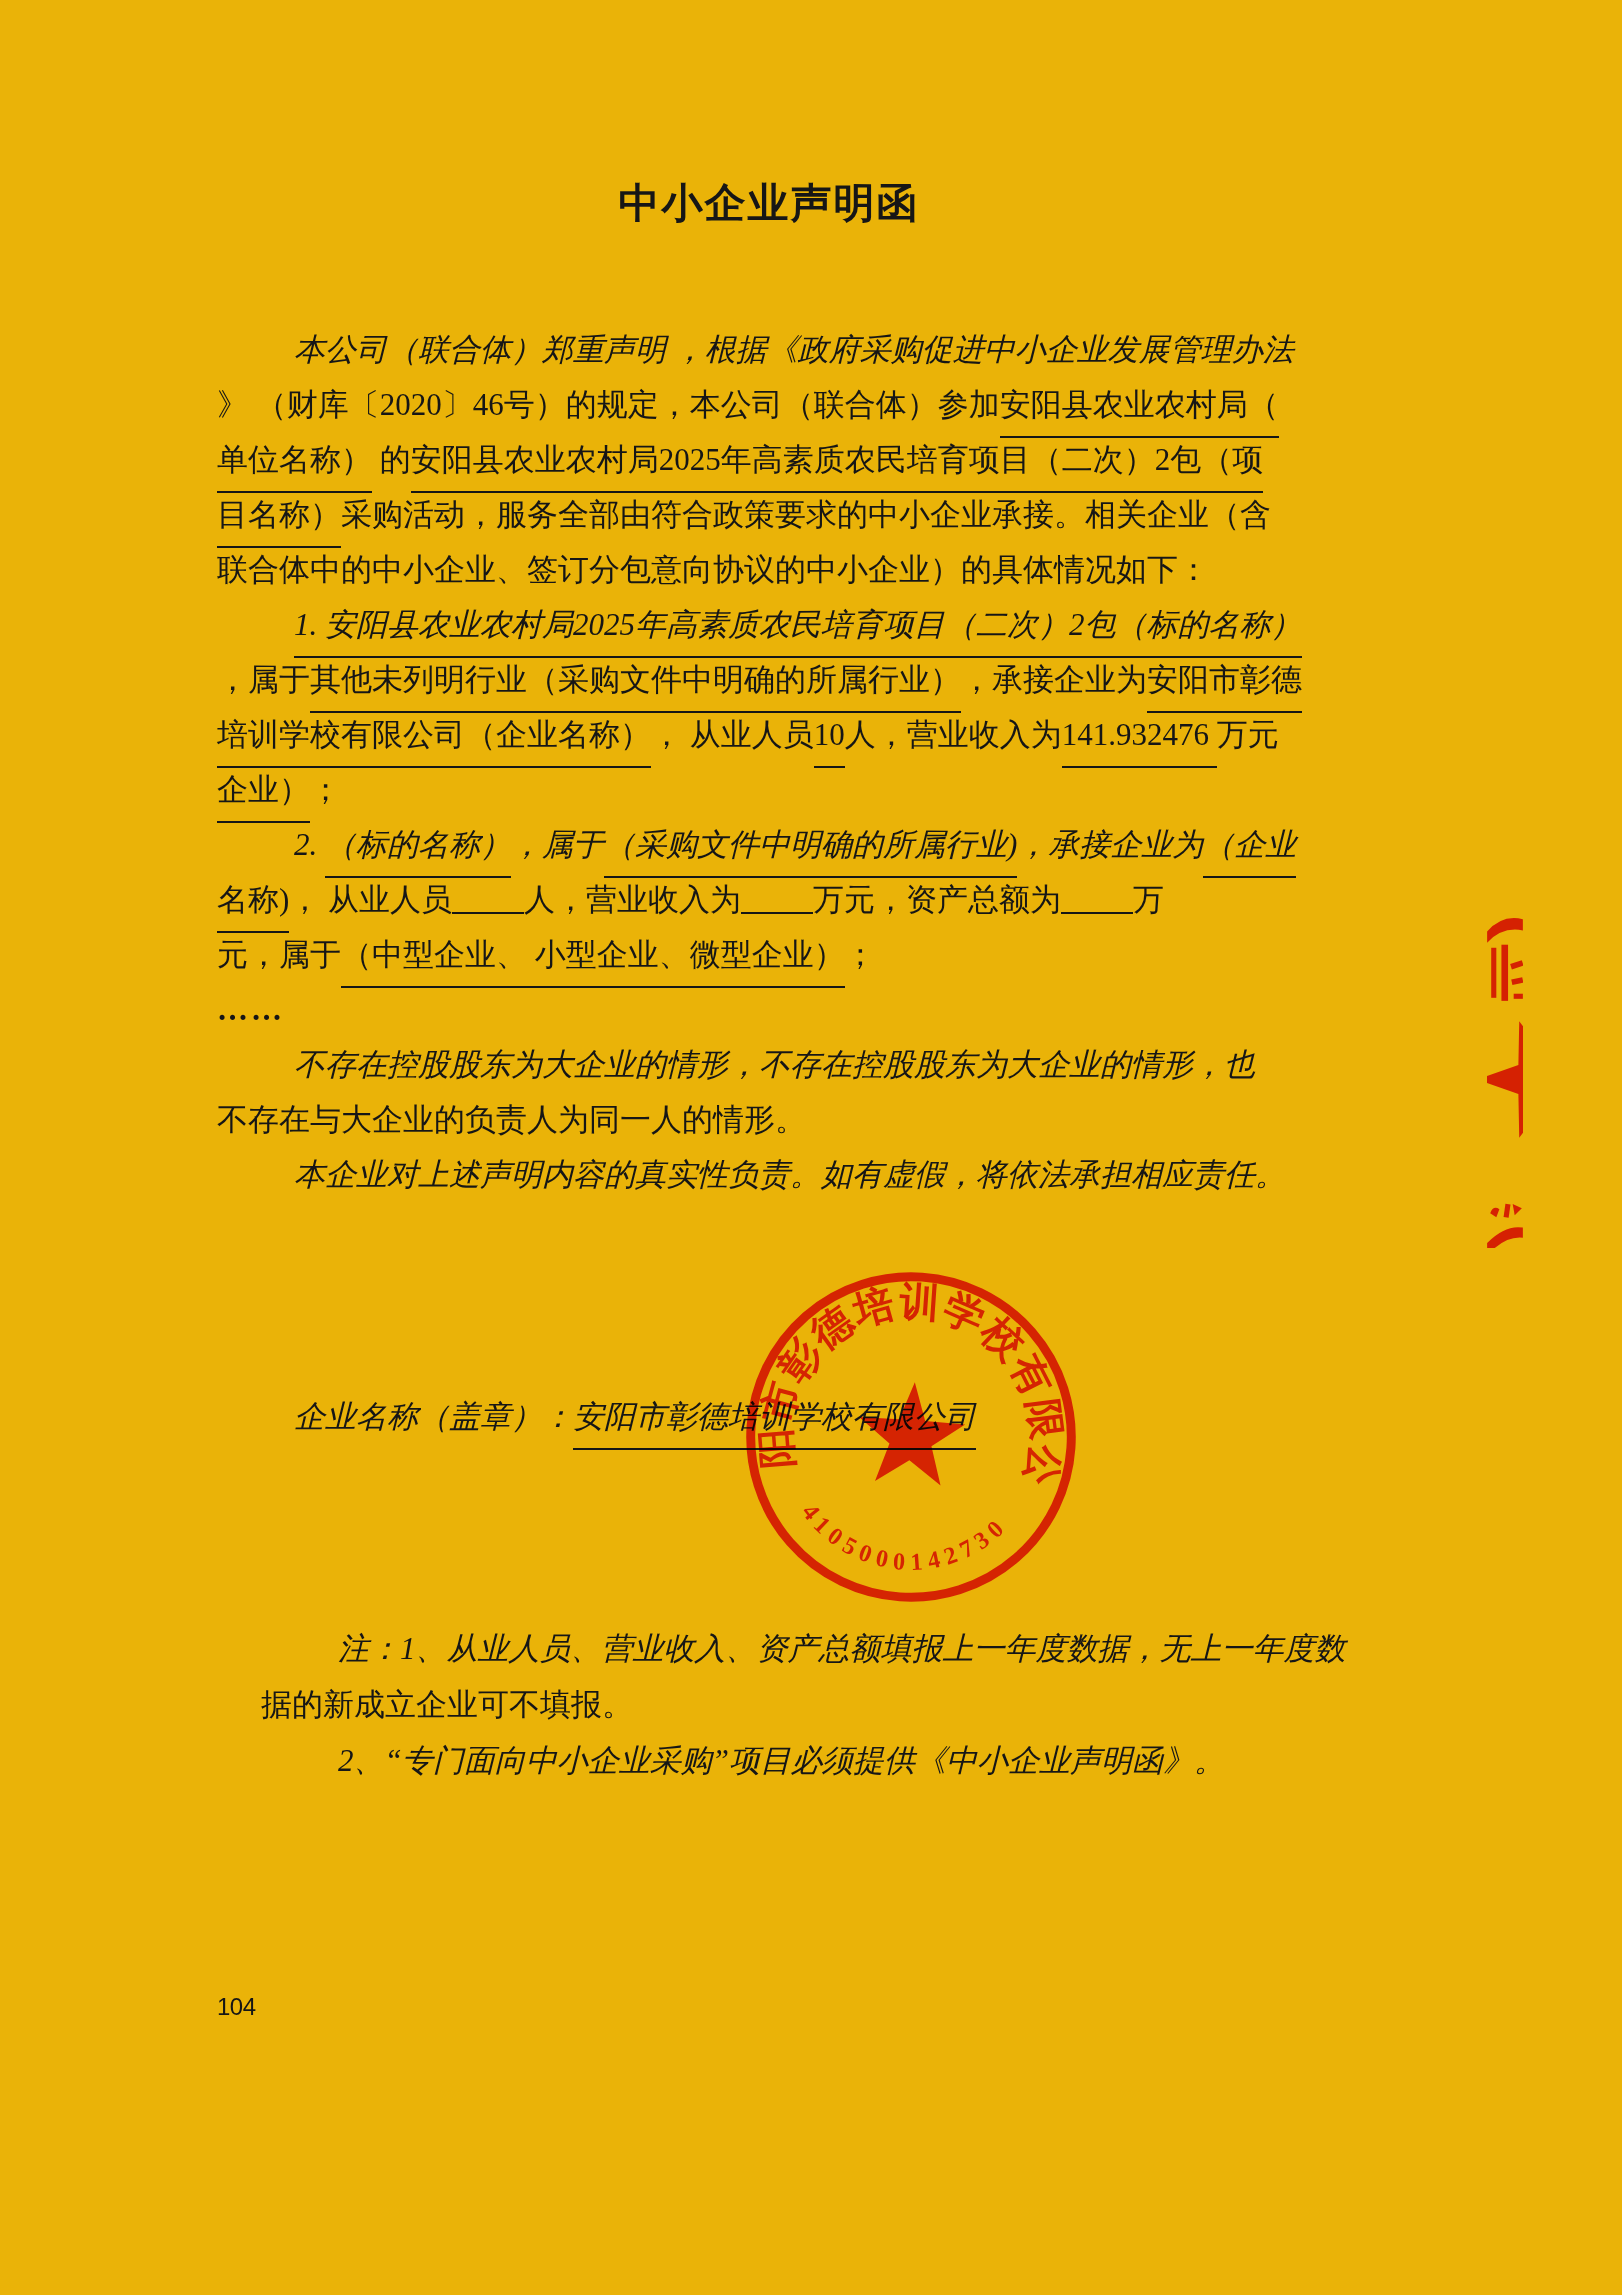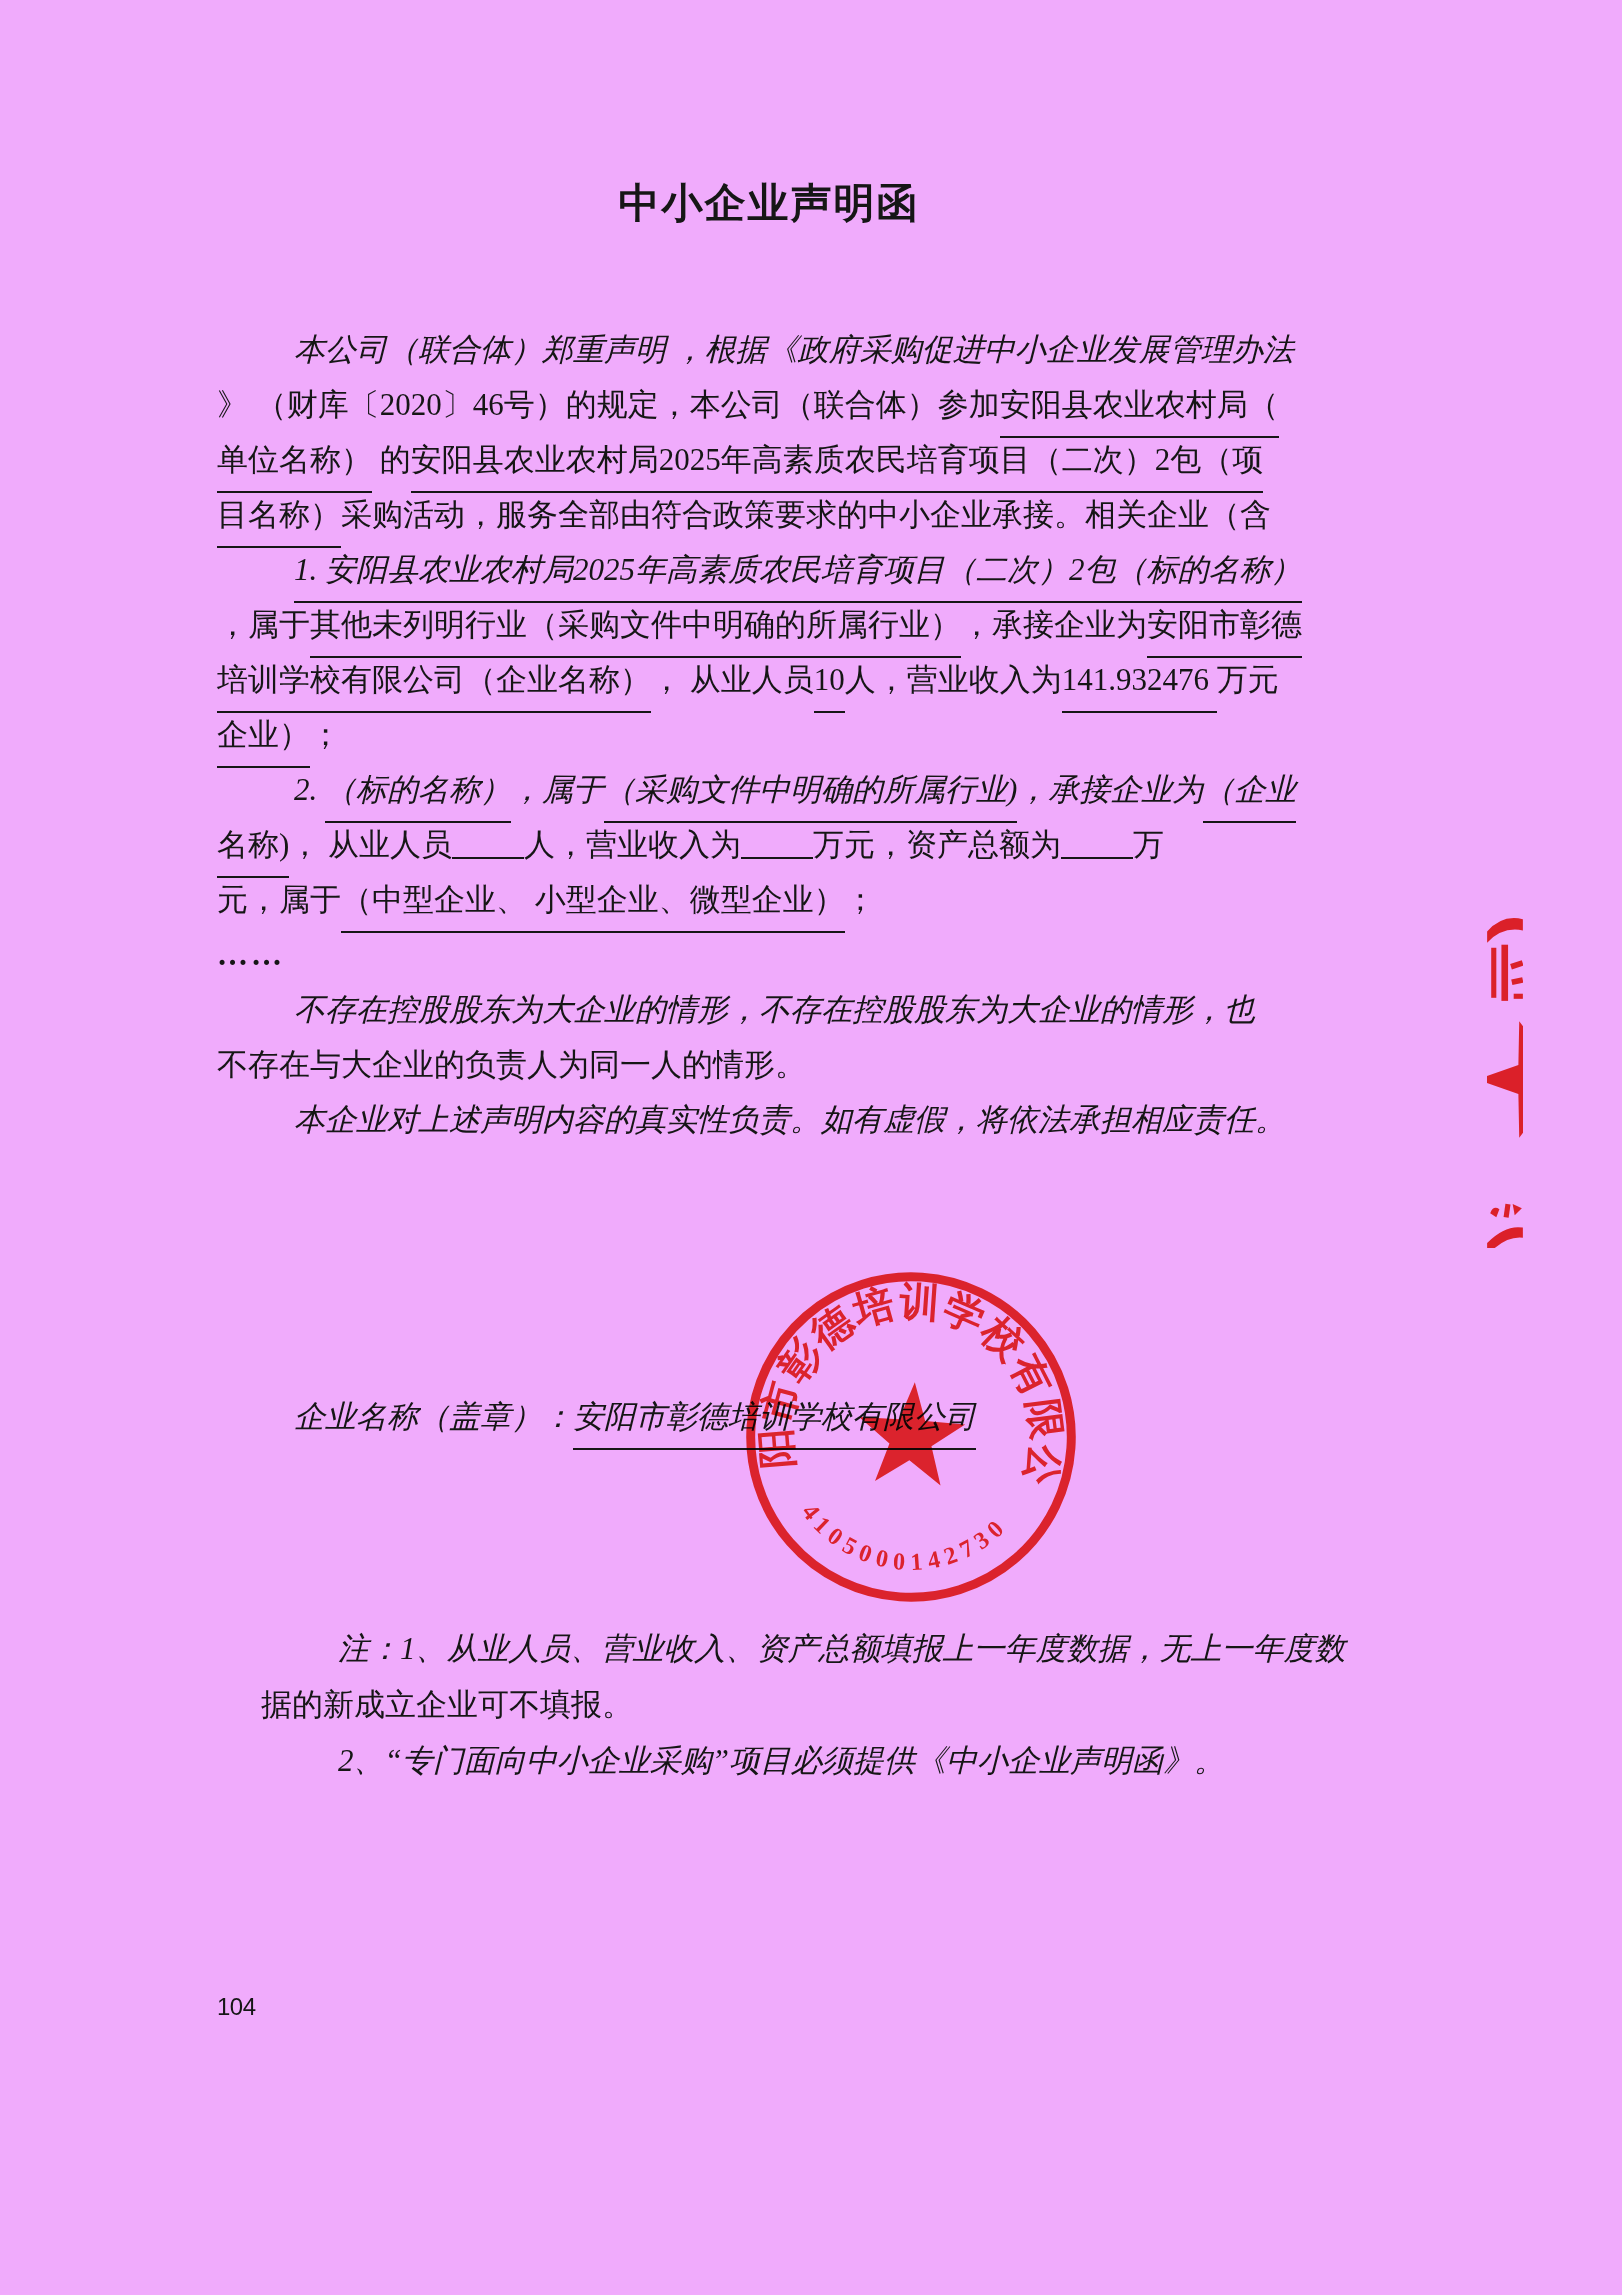--- a/index.html
+++ b/index.html
@@ -1,20 +1,20 @@
 <!DOCTYPE html>
 <html style="--seal-red: #e8231d; --ink: #161616;font-size:8.2px"><head>
 <meta charset="utf-8">
 <style>
   :root { --seal-red: #e8231d; --ink: #161616; }
   * { margin:0; padding:0; box-sizing:border-box; }
   html,body { background:#ffffff; }
   .page {
     position:relative; width:1622px; height:2295px;
-    background:#f0abfc; overflow:hidden;
+    background:#eab308; overflow:hidden;
     font-family:"Liberation Serif","DejaVu Serif",serif;
     color:var(--ink);
   }
   .doc-title {
     position:absolute; left:217px; top:176px; width:1104px;
     text-align:center; font-size:41px; font-weight:bold; letter-spacing:2px;
   }
   .body-block  { position:absolute; left:217px; top:322px;  width:1125px; }
   .sig-block   { position:absolute; left:217px; top:1388px; width:1125px; }
   .notes-block { position:absolute; left:217px; top:1621px; width:1125px; }
@@ -51,20 +51,21 @@
 
 <div class="page">
 
   <div class="doc-title">中小企业声明函</div>
 
   <div class="body-block">
       <div class="tline ind"><span class="">本公司（联合体）郑重声明 ，根据《政府采购促进中小企业发展管理办法</span></div>
       <div class="tline"><span class="">》 （财库〔2020〕46号）的规定，本公司（联合体）参加</span><span class="u ">安阳县农业农村局（</span></div>
       <div class="tline"><span class="u ">单位名称）</span><span class=""> 的</span><span class="u ">安阳县农业农村局2025年高素质农民培育项目（二次）2包（项</span></div>
       <div class="tline"><span class="u ">目名称）</span><span class="">采购活动，服务全部由符合政策要求的中小企业承接。相关企业（含</span></div>
+      <div class="tline"><span class="">联合体中的中小企业、签订分包意向协议的中小企业）的具体情况如下：</span></div>
       <div class="tline ind"><span class="u ">1. 安阳县农业农村局2025年高素质农民培育项目（二次）2包（标的名称）</span></div>
       <div class="tline"><span class="">，属于</span><span class="u ">其他未列明行业（采购文件中明确的所属行业）</span><span class="">，承接企业为</span><span class="u ">安阳市彰德</span></div>
       <div class="tline"><span class="u ">培训学校有限公司（企业名称）</span><span class="">， 从业人员</span><span class="u ">10</span><span class="">人，营业收入为</span><span class="u ">141.932476 </span><span class="">万元</span></div>
       <div class="tline"><span class="u ">企业）</span><span class="">；</span></div>
       <div class="tline ind"><span class="">2. </span><span class="u ">（标的名称）</span><span class="">，属于</span><span class="u ">（采购文件中明确的所属行业)</span><span class="">，承接企业为</span><span class="u ">（企业</span></div>
       <div class="tline"><span class="u ">名称)</span><span class="">， 从业人员</span><span class="blank" style="width: 72px;"></span><span class="">人，营业收入为</span><span class="blank" style="width: 72px;"></span><span class="">万元，资产总额为</span><span class="blank" style="width: 72px;"></span><span class="">万</span></div>
       <div class="tline"><span class="">元，属于</span><span class="u ">（中型企业、 小型企业、微型企业）</span><span class="">；</span></div>
       <div class="tline"><span class="w">……</span></div>
       <div class="tline ind"><span class="">不存在控股股东为大企业的情形，不存在控股股东为大企业的情形，也</span></div>
       <div class="tline"><span class="">不存在与大企业的负责人为同一人的情形。</span></div>

